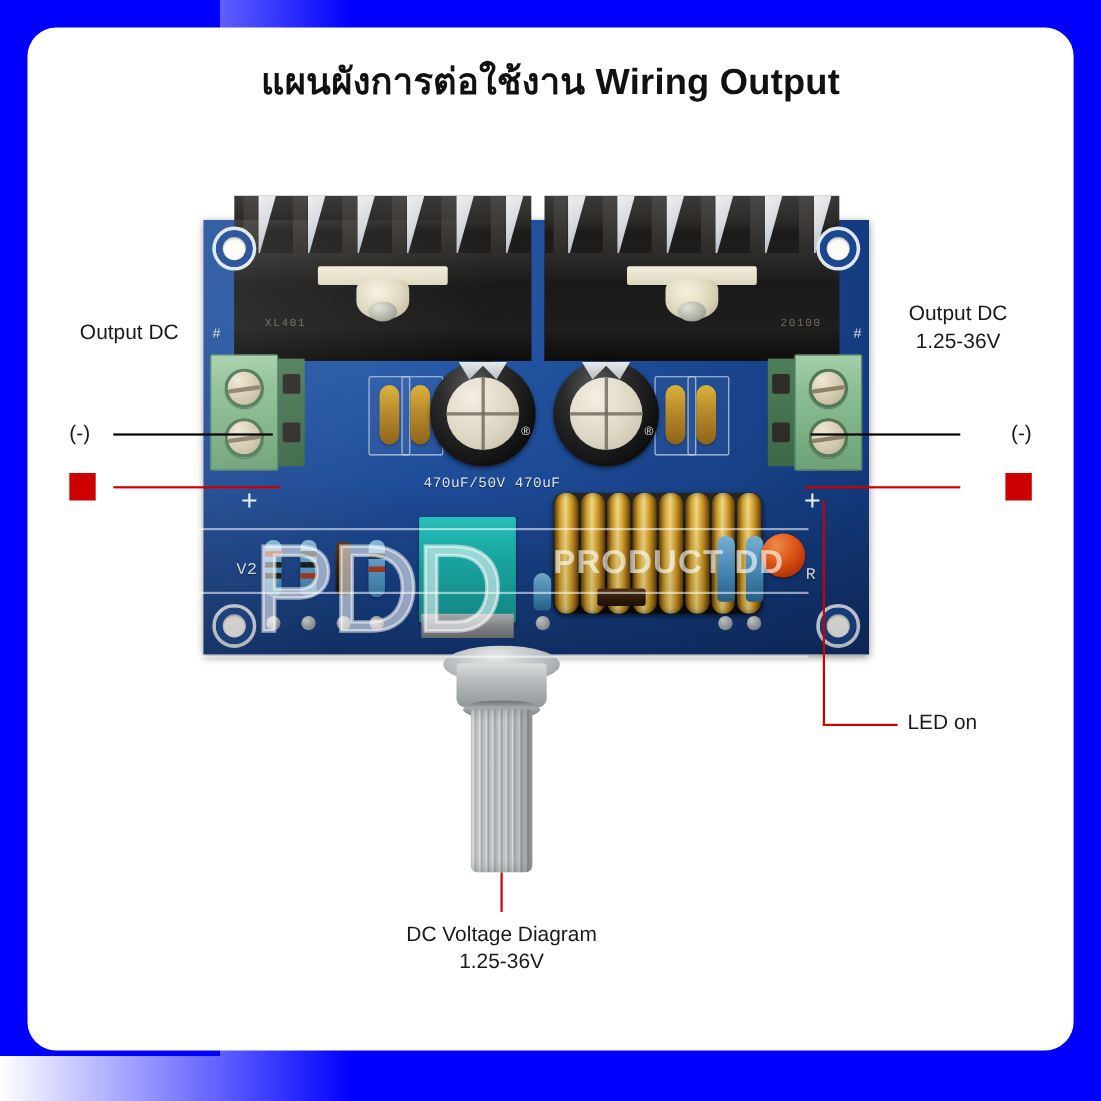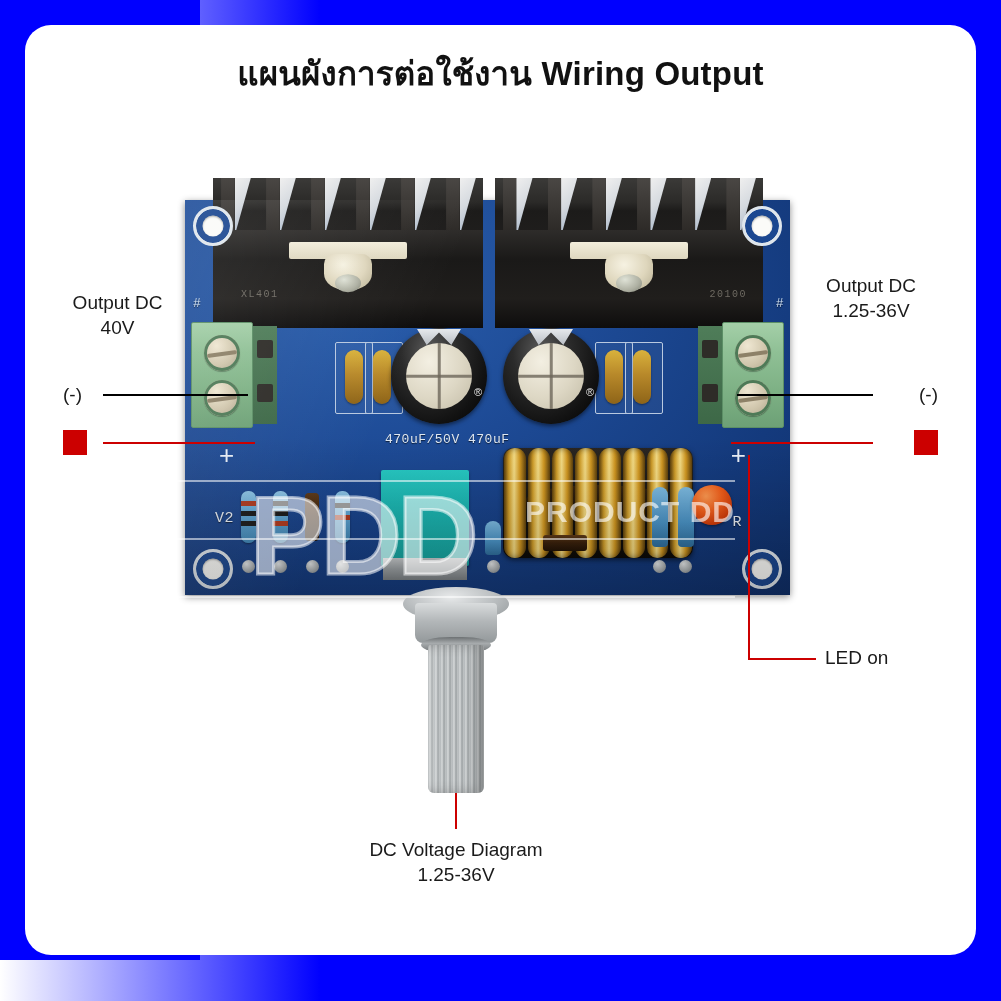--- a/index.html
+++ b/index.html
@@ -309,33 +309,32 @@
     box-shadow: 0 1px 3px rgba(0,0,0,.45);
   }
 
   
   #watermark {
     position: absolute; left: 0; top: 0; width: 951px; height: 930px;
     pointer-events: none; z-index: 7;
   }
   #wm-pdd {
     position: absolute; left: 205px; top: 455px;
-    font-size: 112px; font-weight: bold; letter-spacing: -4px;
+    font-size: 112px; font-weight: normal; letter-spacing: -4px;
     color: rgba(255,255,255,0.55);
     -webkit-text-stroke: 3px rgba(255,255,255,0.55);
     line-height: 1;
-    margin-left: 20px;
   }
   #wm-lines { position: absolute; left: 150px; top: 455px; width: 560px; height: 118px; }
   #wm-lines i {
     position: absolute; left: 0; width: 100%; height: 1.5px;
     background: rgba(255,255,255,0.55);
   }
   #wm-text {
-    position: absolute; left: 500px; top: 470px; width: 290px;
+    position: absolute; left: 478px; top: 470px; width: 290px;
     color: rgba(255,255,255,0.62);
     font-weight: bold; line-height: 1.12;
   }
   #wm-text .l1 { font-size: 30px; letter-spacing: 1px; }
   #wm-text .l2 { font-size: 29px; }
 
   
   .label {
     position: absolute; font-size: 19px; color: #1a1a1a; white-space: nowrap;
     line-height: 1.32;
@@ -516,21 +515,20 @@
           <i style="top:116px;"></i>
       </div>
       <div id="wm-pdd">PDD</div>
       <div id="wm-text">
         <div class="l1">PRODUCT DD</div>
       </div>
     </div>
 
     <div class="label center" style="left:10px; top:265px; width:165px;">
       <div>Output DC</div>
-      <div>40V</div>
     </div>
 
     <div class="label" style="left:38px; top:357px;">(-)</div>
     <div class="line-h blk" style="left:78px; top:369px; width:145px;"></div>
 
     <div class="label red" style="left:38px; top:405px;">(+)</div>
     <div class="line-h red" style="left:78px; top:417px; width:152px;"></div>
 
     <div class="label center" style="right:10px; top:248px; width:190px;">
       <div>Output DC</div>

